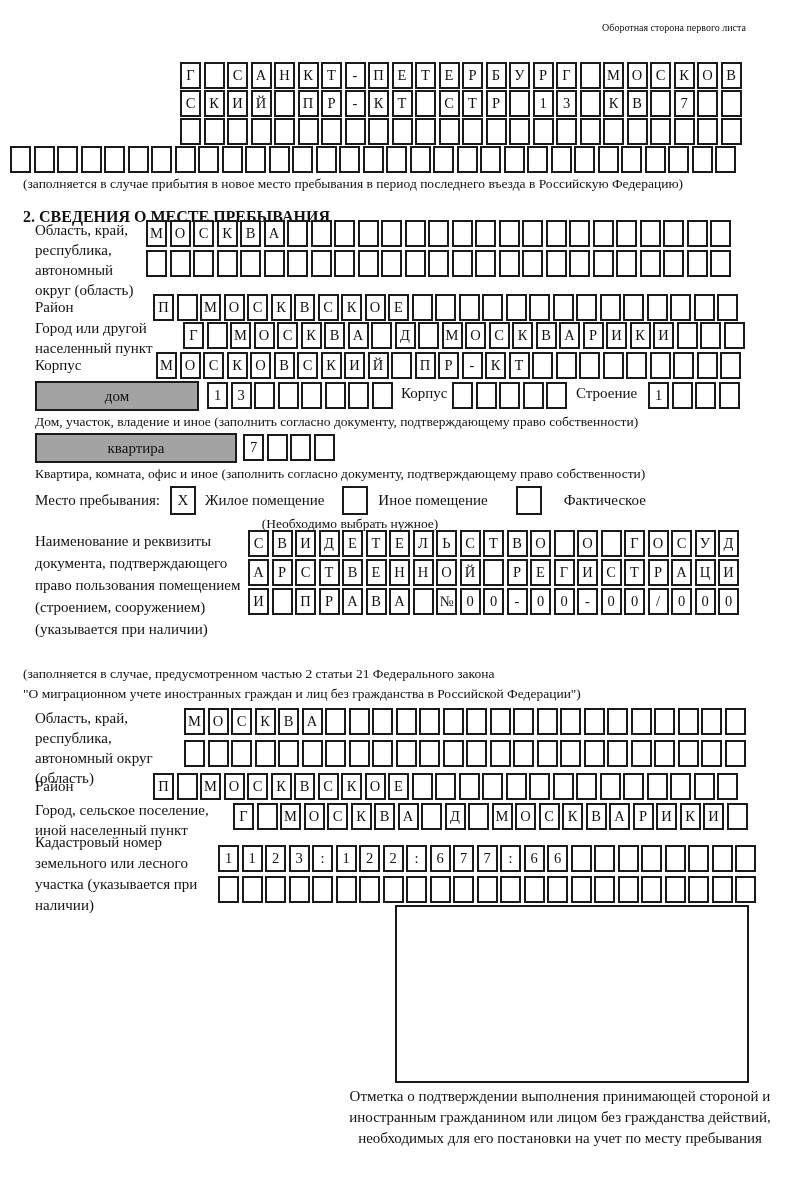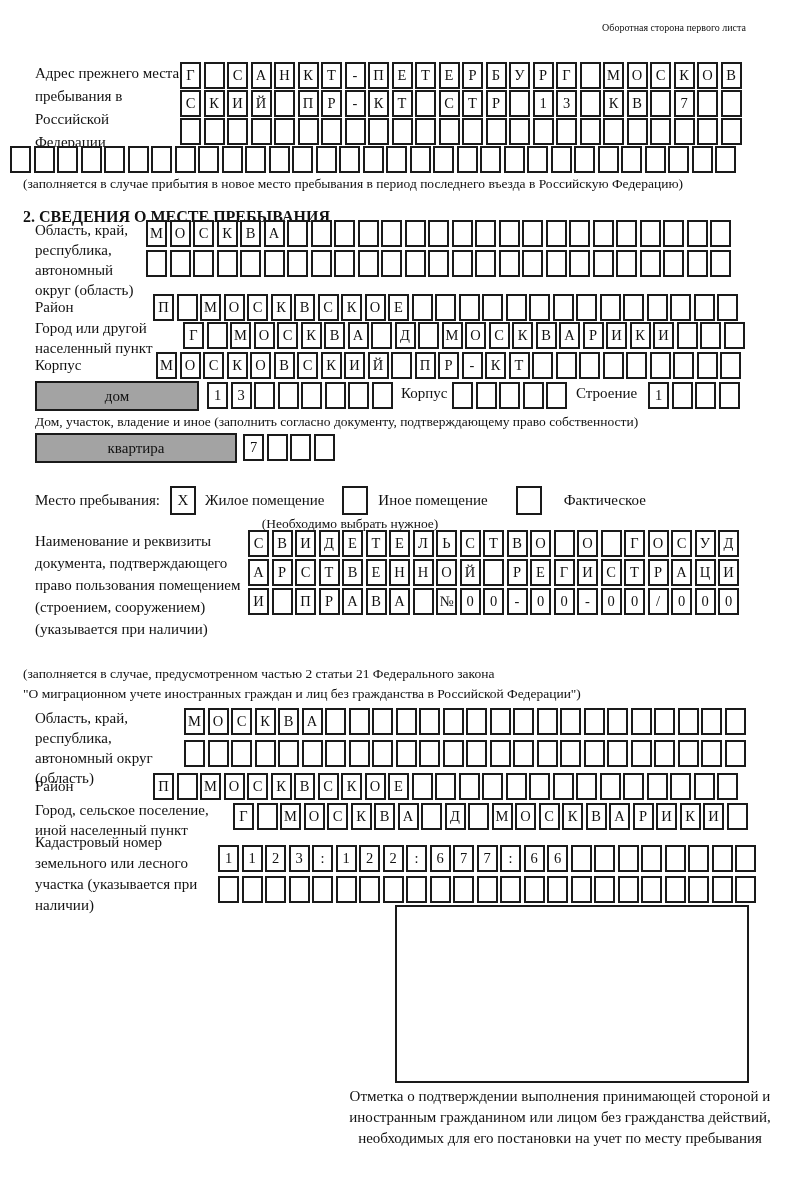--- a/index.html
+++ b/index.html
@@ -33,21 +33,20 @@
   .stamp-box{border:2px solid #1a1a1a;background:#fff;}
   .stamp-caption{text-align:center;font-size:15px;line-height:21px;}
 </style>
 </head>
 <body>
 
 <div class="page">
 
   <div class="abs header-note">Оборотная сторона первого листа</div>
 
-  <div class="abs lbl" style="top:62px;left:35px;width:145px;line-height:23px;">Адрес прежнего места пребывания в Российской Федерации</div>
   <div class="abs cellrow" style="top:62px;left:180px;">
       <span class="cell">Г</span>
       <span class="cell"></span>
       <span class="cell">С</span>
       <span class="cell">А</span>
       <span class="cell">Н</span>
       <span class="cell">К</span>
       <span class="cell">Т</span>
       <span class="cell">-</span>
       <span class="cell">П</span>
@@ -326,20 +325,21 @@
     </div>
   <div class="abs caption" style="top:414px;left:35px;">Дом, участок, владение и иное (заполнить согласно документу, подтверждающему право собственности)</div>
 
   <div class="abs widebox" style="top:433px;left:35px;width:198px;">квартира</div>
   <div class="abs cellrow" style="top:434px;left:243px;">
       <span class="cell">7</span>
       <span class="cell"></span>
       <span class="cell"></span>
       <span class="cell"></span>
     </div>
+  <div class="abs caption" style="top:466px;left:35px;">Квартира, комната, офис и иное (заполнить согласно документу, подтверждающему право собственности)</div>
 
   <div class="abs mesto-row" style="top:486px;left:35px;">
     <span class="inline-lbl">Место пребывания:</span>
     <span class="chk" style="margin-left:10px;">X</span>
     <span class="inline-lbl" style="margin-left:9px;">Жилое помещение</span>
     <span class="chk" style="margin-left:18px;"></span>
     <span class="inline-lbl" style="margin-left:10px;">Иное помещение</span>
     <span class="chk" style="margin-left:28px;"></span>
     <span class="inline-lbl" style="margin-left:22px;">Фактическое</span>
   </div>

